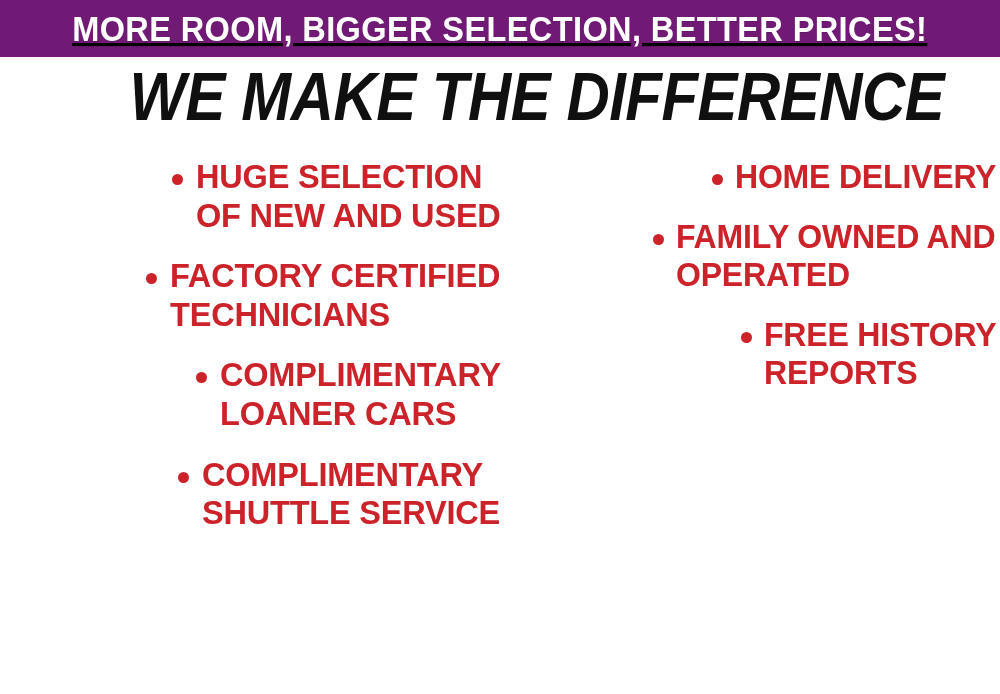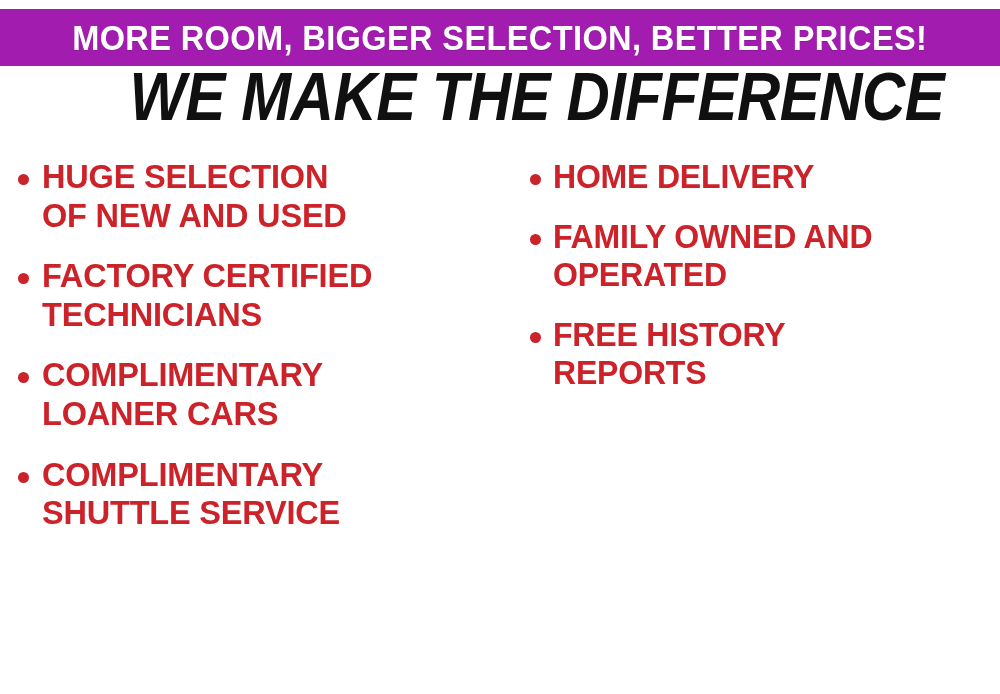--- a/index.html
+++ b/index.html
@@ -15,27 +15,28 @@
     width: 1000px;
     height: 694px;
     background: #ffffff;
     overflow: hidden;
   }
 
   
   .banner {
     position: absolute;
     left: 0;
-    top: 9px;
+    top: 0;
     width: 1000px;
     height: 57px;
-    background: #a21caf;
+    background: #701a75;
     display: flex;
     align-items: center;
     justify-content: center;
+    text-decoration: underline;
   }
   .banner-text {
     color: #ffffff;
     font-family: "Liberation Sans", sans-serif;
     font-weight: 700;
     font-size: 35px;
     line-height: 1;
     letter-spacing: 0.4px;
     transform: scaleX(0.93);
     transform-origin: center center;
@@ -84,20 +85,21 @@
   }
   .column-right {
     width: 495px;
     padding-left: 25px;
   }
 
   .bullet-item {
     display: flex;
     align-items: flex-start;
     margin-bottom: 22px;
+    justify-content: flex-end;
   }
   .bullet-dot {
     flex: 0 0 auto;
     width: 11px;
     height: 11px;
     border-radius: 50%;
     background: #cc2229;
     margin-top: 16px;
     margin-right: 13px;
   }

